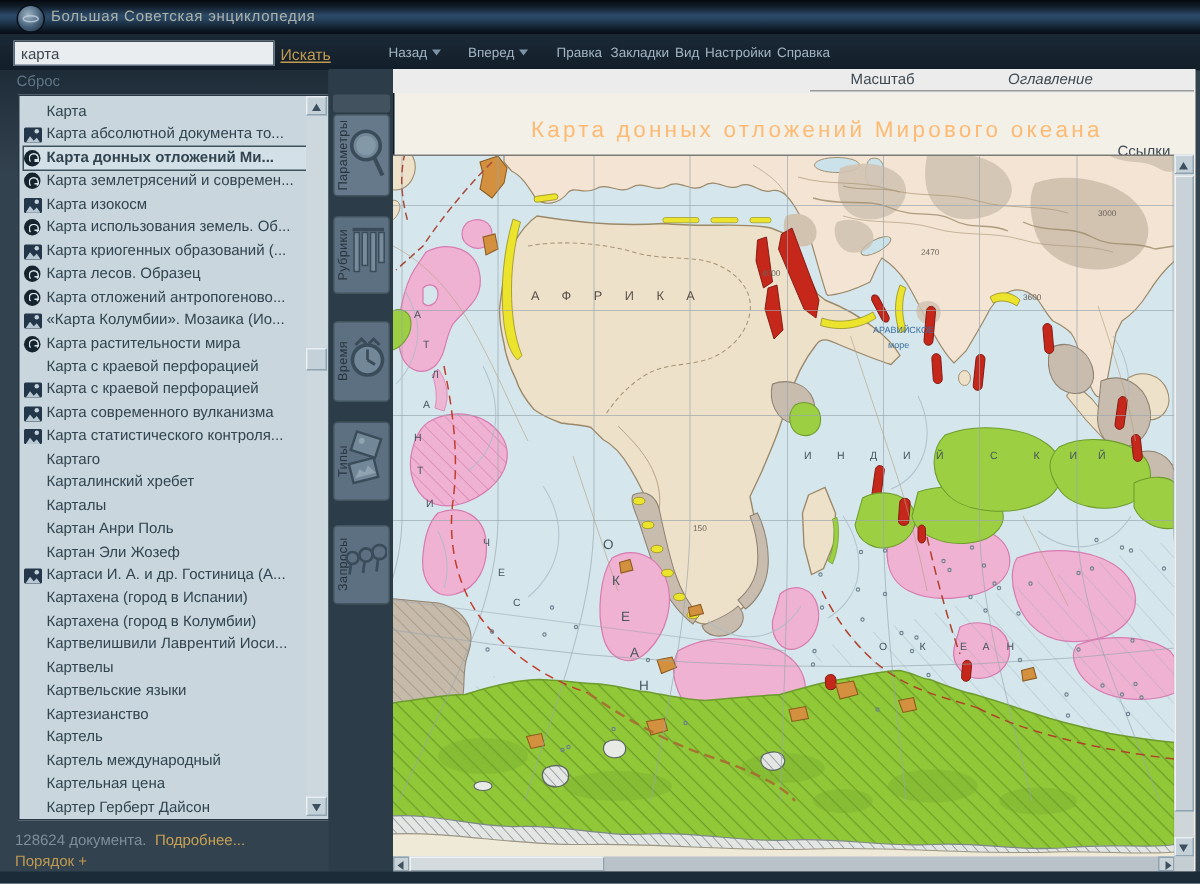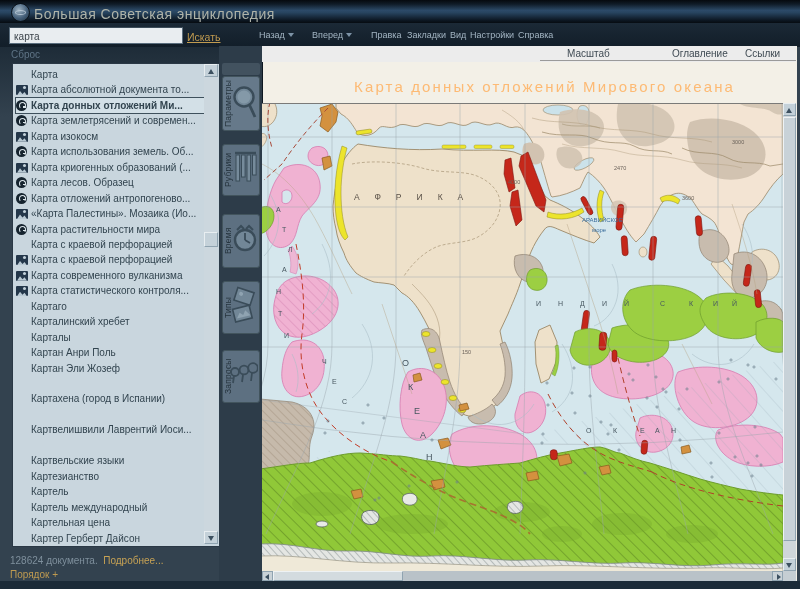--- a/index.html
+++ b/index.html
@@ -6,21 +6,21 @@
   body{width:800px;height:589px;position:relative;overflow:hidden;
        font-family:"Liberation Sans",sans-serif;background:#33424f;}
   .abs{position:absolute;}
   #titlebar{left:0;top:0;width:800px;height:23px;
     background:linear-gradient(#05090e 0%,#101c28 18%,#2c4a68 45%,#27445f 55%,#0c1722 88%,#060b11 100%);}
   #appicon{left:11px;top:3px;width:17px;height:17px;border-radius:50%;
     background:radial-gradient(circle at 40% 35%,#9fb4c4,#45607a 55%,#1a2a38);
     border:1px solid #0a1118;}
   #appicon:before{content:"";position:absolute;left:3px;top:6px;width:9px;height:3px;
     border-radius:50%;border:1px solid #b9c9d6;opacity:0.9;}
-  #apptitle{left:34px;top:6px;font-size:14px;color:#aeb3a9;letter-spacing:0.5px;}
+  #apptitle{left:34px;top:6px;font-size:10px;color:#aeb3a9;letter-spacing:0.5px;}
   #toprow{left:0;top:23px;width:800px;height:24px;background:linear-gradient(#1b2936,#121e29);}
   #searchbox{left:9px;top:27px;width:172px;height:15px;background:#e9edf0;
     border:1px solid #5a6d7d;border-top-color:#3c4c59;}
   #searchtext{left:14px;top:31px;font-size:10px;color:#3c444b;}
   #iskat{left:187px;top:31px;font-size:10.5px;color:#c19b50;text-decoration:underline;}
   #sbros{left:11px;top:49px;font-size:10px;color:#5f7486;}
   .tbtn{top:30px;font-size:9px;color:#a3b5c3;}
   .tarr{display:inline-block;width:0;height:0;border-left:3.5px solid transparent;
     border-right:3.5px solid transparent;border-top:4px solid #7d93a6;margin-left:3px;vertical-align:1px;}
   #list{left:12px;top:63px;width:206px;height:482px;background:#c9d6de;
@@ -123,21 +123,21 @@
     <div class="li" style="top:112.1px;">
       <span class="ic-clk"></span>
       <span class="tx" style="">Карта лесов. Образец</span>
     </div>
     <div class="li" style="top:127.6px;">
       <span class="ic-clk"></span>
       <span class="tx" style="">Карта отложений антропогеново...</span>
     </div>
     <div class="li" style="top:143.0px;">
       <span class="ic-pic"></span>
-      <span class="tx" style="">«Карта Палестины». Мозаика (Ио...</span>
+      <span class="tx" style="">«Карта Колумбии». Мозаика (Ио...</span>
     </div>
     <div class="li" style="top:158.5px;">
       <span class="ic-clk"></span>
       <span class="tx" style="">Карта растительности мира</span>
     </div>
     <div class="li" style="top:173.9px;">
       <span class="tx" style="">Карта с краевой перфорацией</span>
     </div>
     <div class="li" style="top:189.4px;">
       <span class="ic-pic"></span>
@@ -159,25 +159,35 @@
     </div>
     <div class="li" style="top:266.6px;">
       <span class="tx" style="">Карталы</span>
     </div>
     <div class="li" style="top:282.1px;">
       <span class="tx" style="">Картан Анри Поль</span>
     </div>
     <div class="li" style="top:297.6px;">
       <span class="tx" style="">Картан Эли Жозеф</span>
     </div>
+    <div class="li" style="top:313.0px;">
+      <span class="ic-pic"></span>
+      <span class="tx" style="">Картаси И. А. и др. Гостиница (А...</span>
+    </div>
     <div class="li" style="top:328.4px;">
       <span class="tx" style="">Картахена (город в Испании)</span>
     </div>
+    <div class="li" style="top:343.9px;">
+      <span class="tx" style="">Картахена (город в Колумбии)</span>
+    </div>
     <div class="li" style="top:359.3px;">
       <span class="tx" style="">Картвелишвили Лаврентий Иоси...</span>
+    </div>
+    <div class="li" style="top:374.8px;">
+      <span class="tx" style="">Картвелы</span>
     </div>
     <div class="li" style="top:390.2px;">
       <span class="tx" style="">Картвельские языки</span>
     </div>
     <div class="li" style="top:405.7px;">
       <span class="tx" style="">Картезианство</span>
     </div>
     <div class="li" style="top:421.1px;">
       <span class="tx" style="">Картель</span>
     </div>
@@ -255,22 +265,22 @@
       <circle cx="14" cy="11" r="4.4" fill="none" stroke="#3a4c59" stroke-width="1.8"></circle>
       <line x1="13" y1="16" x2="12" y2="23" stroke="#3a4c59" stroke-width="1.8"></line>
       <circle cx="23" cy="9" r="4.8" fill="none" stroke="#3a4c59" stroke-width="1.8"></circle>
       <line x1="22" y1="14" x2="21" y2="22" stroke="#3a4c59" stroke-width="1.8"></line>
     </svg>
   </div>
   <div id="panel" class="abs"></div>
   <div id="linksrow" class="abs"></div>
   <div id="linkrule" class="abs"></div>
   <div class="hlink abs" style="left:567px;">Масштаб</div>
-  <div class="hlink abs" style="left:672px;">Оглавление</div>
-  <div class="hlink abs" style="left:745px;">Ссылки</div>
+  <div class="hlink abs" style="left:672px;font-style:italic;">Оглавление</div>
+  <div class="hlink abs" style="left:745px;margin-top:48px;">Ссылки</div>
   <div id="maptitle" class="abs">Карта донных отложений Мирового океана</div>
   <div id="mapwrap" class="abs">
     <svg width="521" height="468" viewBox="0 0 521 468">
 <defs>
 <pattern id="hg" width="8" height="8" patternUnits="userSpaceOnUse" patternTransform="rotate(45)">
   <rect width="8" height="8" fill="#90c838"></rect>
           <line x1="0" y1="0" x2="8" y2="0" stroke="#6f9e2a" stroke-width="1.7"></line>
 </pattern>
 <pattern id="hb" width="13" height="13" patternUnits="userSpaceOnUse" patternTransform="rotate(48)">
   <line x1="0" y1="0" x2="13" y2="0" stroke="#8fa2ae" stroke-width="0.9"></line>

